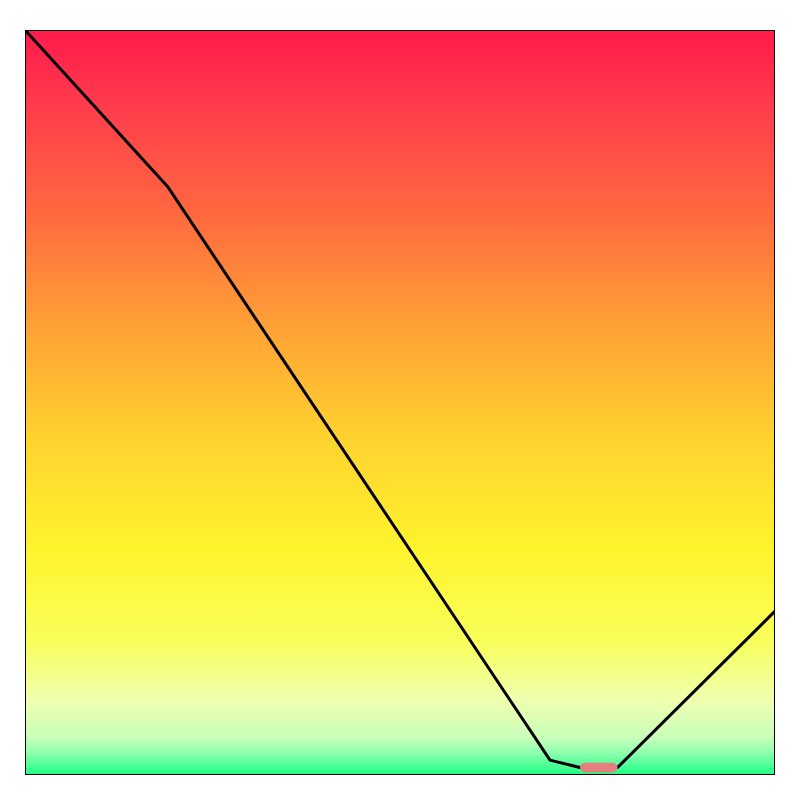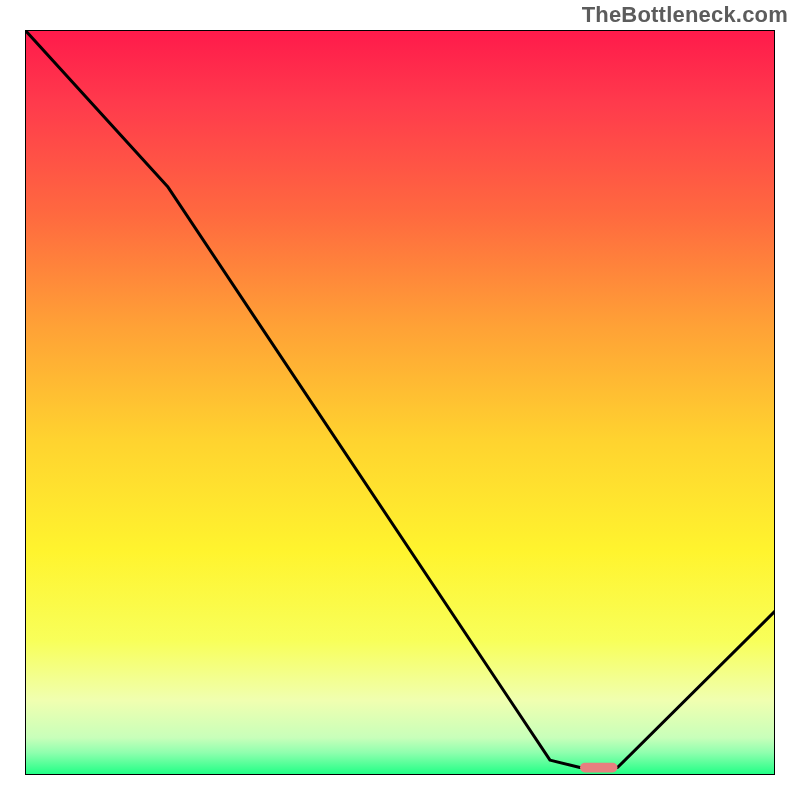--- a/index.html
+++ b/index.html
@@ -36,21 +36,20 @@
   .plot-area svg {
     width: 100%;
     height: 100%;
     display: block;
   }
 </style>
 </head>
 <body>
 <div class="container">
 
-<div class="watermark">TheBottleneck.com</div>
 
 <div class="plot-area">
   <svg id="chart-svg" viewBox="0 0 750 745" preserveAspectRatio="none">
     <defs>
       <linearGradient id="bg-grad" x1="0" y1="0" x2="0" y2="1">
             <stop offset="0%" stop-color="#ff1a4b"></stop>
             <stop offset="10%" stop-color="#ff3b4c"></stop>
             <stop offset="25%" stop-color="#ff6a3f"></stop>
             <stop offset="40%" stop-color="#ffa236"></stop>
             <stop offset="55.00000000000001%" stop-color="#ffd32f"></stop>

